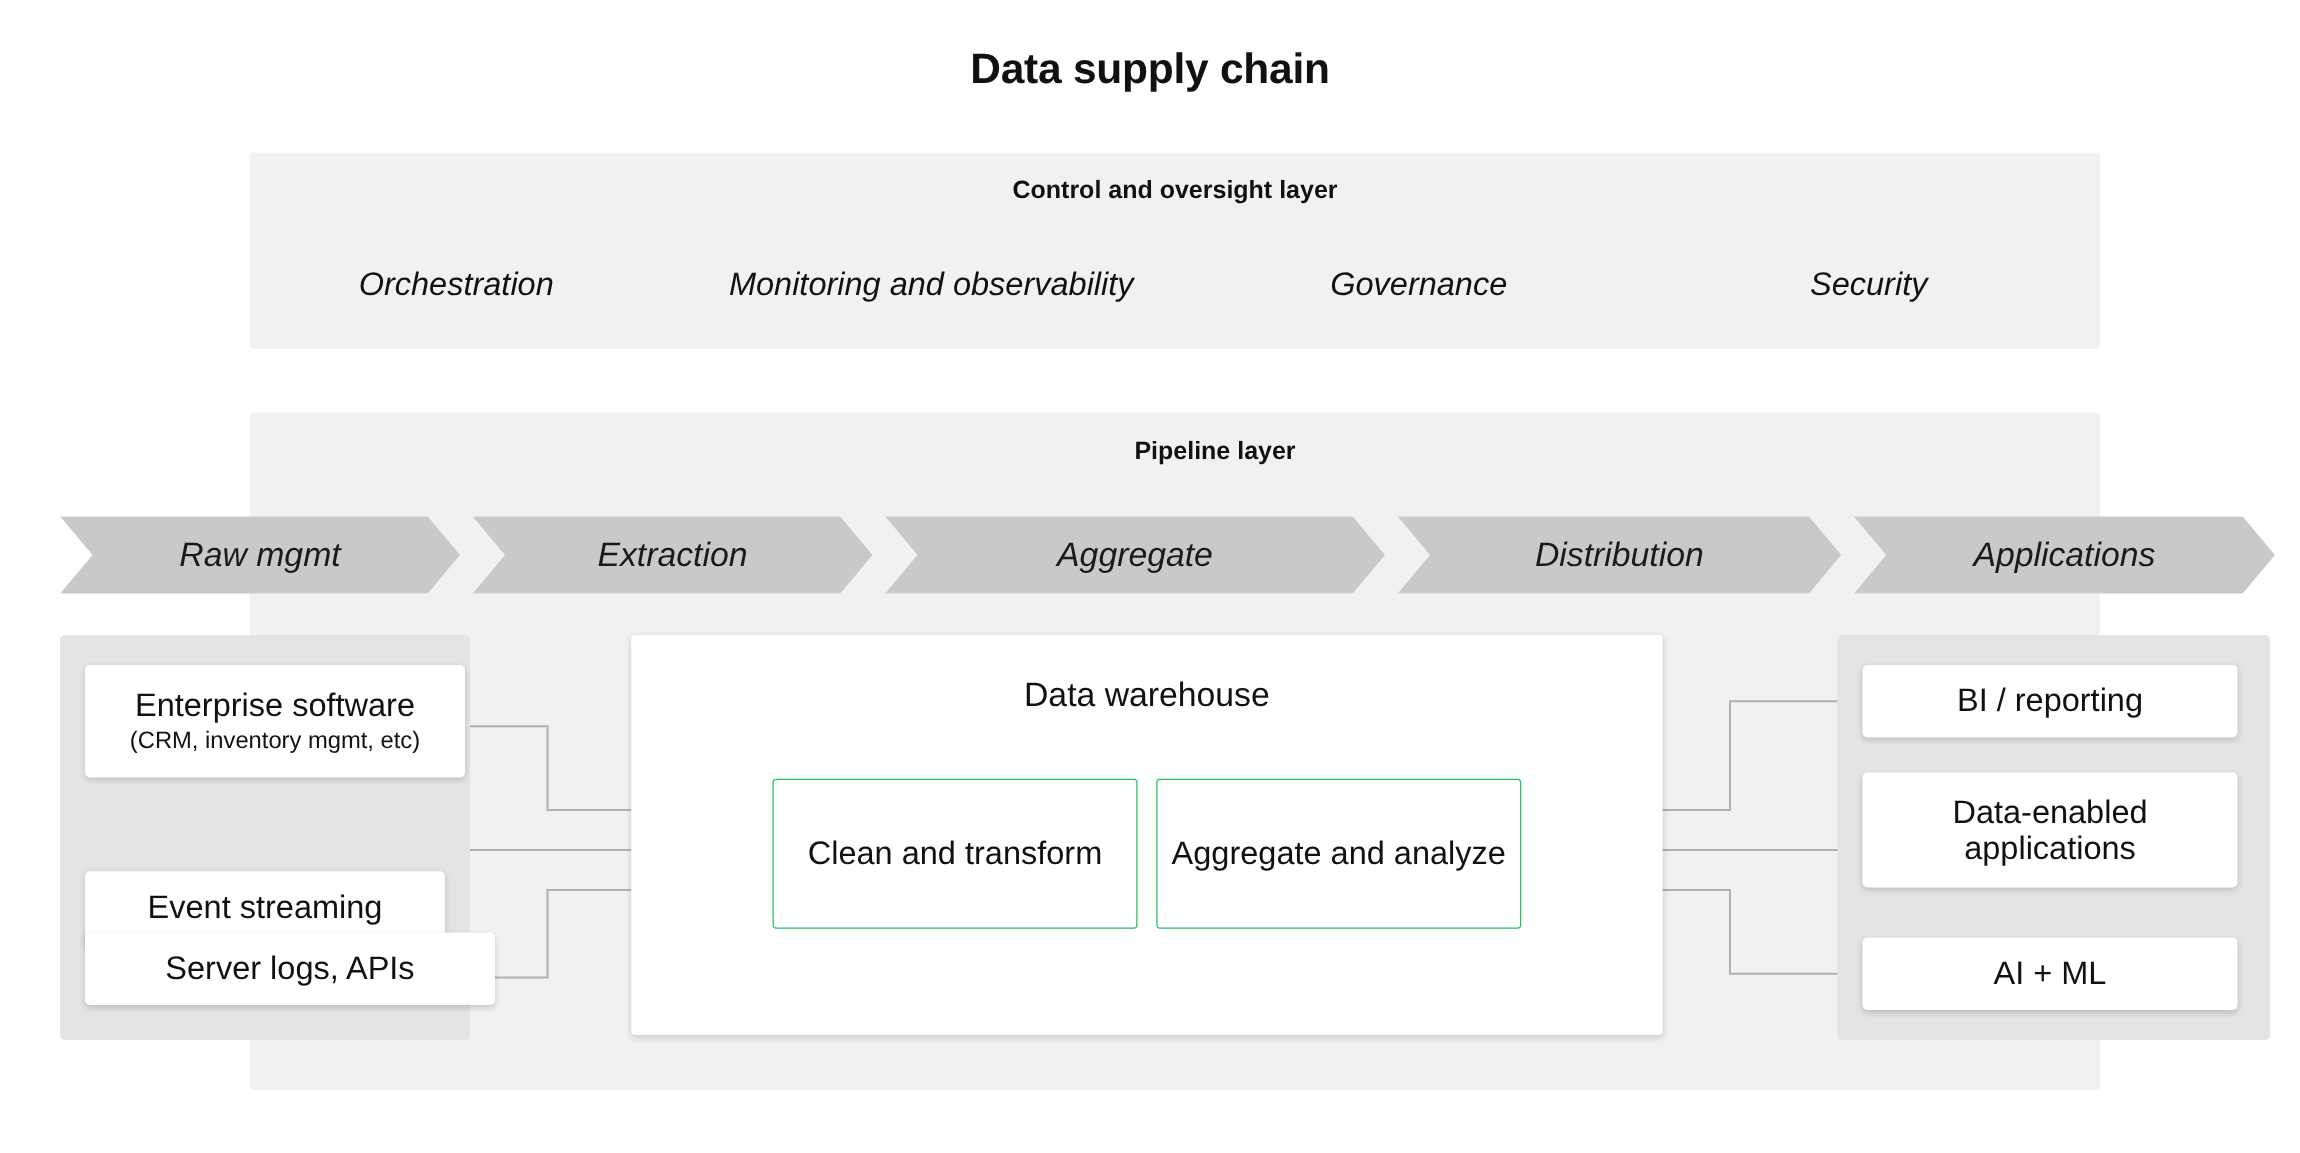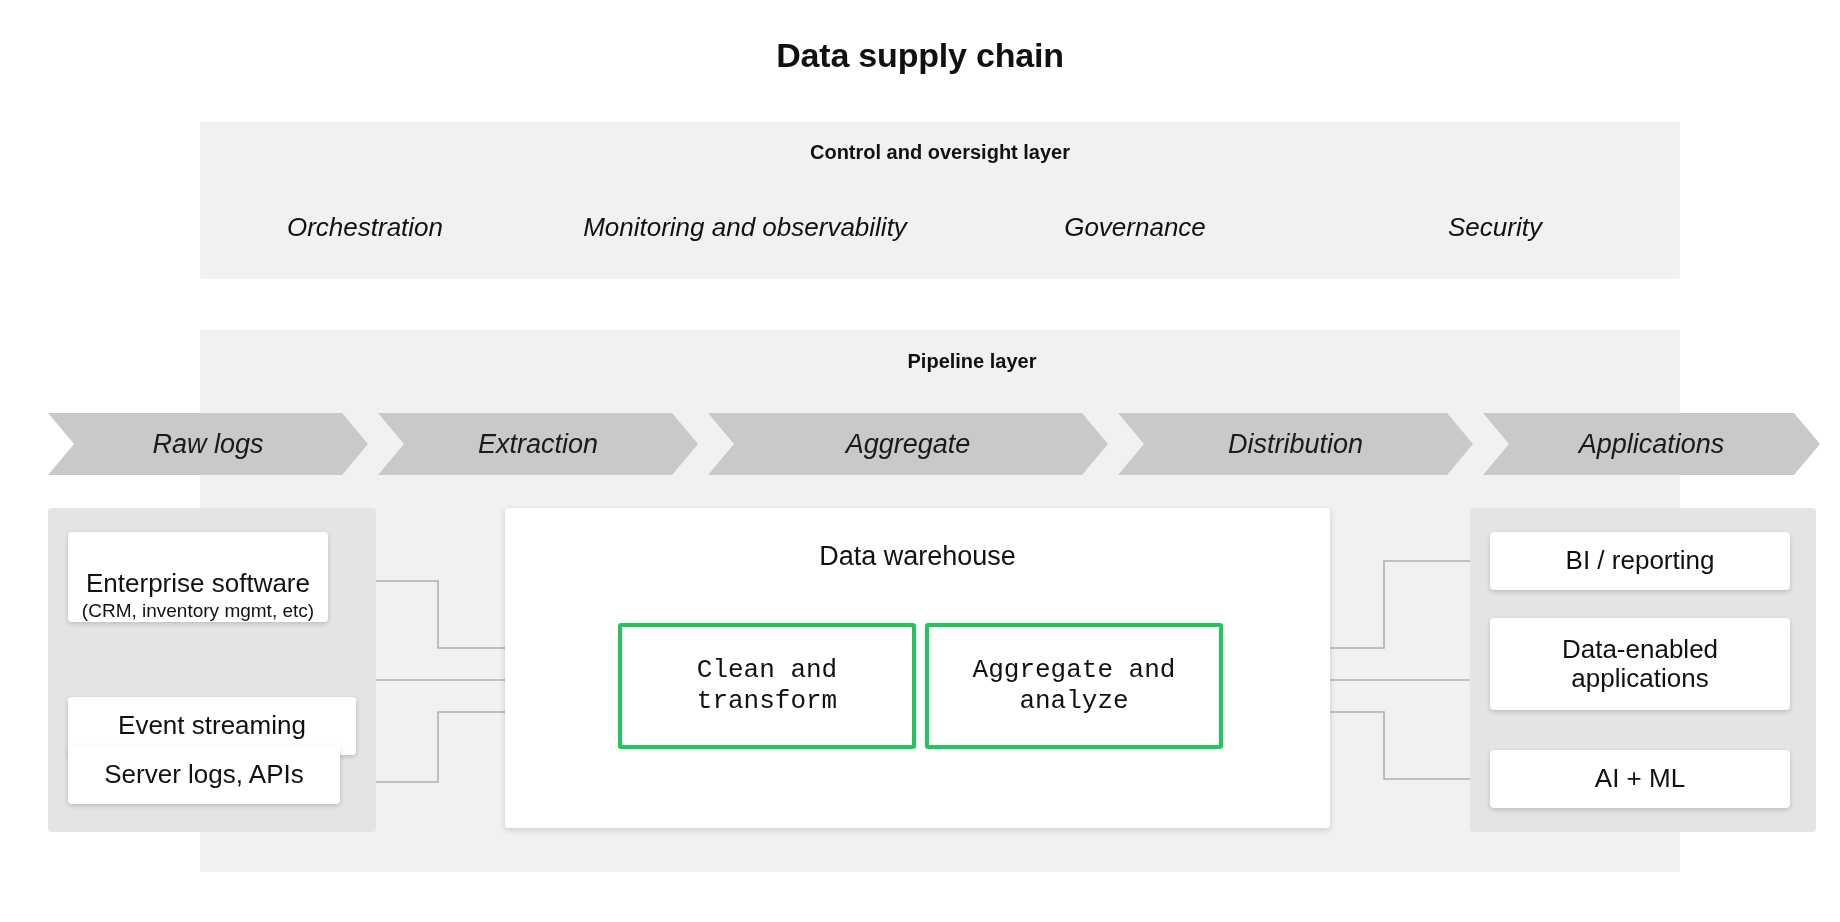--- a/index.html
+++ b/index.html
@@ -80,44 +80,44 @@
   .card{
     position:absolute;background:#ffffff;border-radius:4px;
     box-shadow:0 2px 5px rgba(0,0,0,0.17);
     display:flex;flex-direction:column;align-items:center;justify-content:center;
     text-align:center;
   }
   .card .main{font-size:26px;line-height:1.13;color:#111;}
   .card .sub{font-size:19px;line-height:1.15;color:#111;margin-top:2px;}
 
   
-  #src-0{left:68px;top:532px;width:260px;height:90px;justify-content:flex-end;}
+  #src-0{left:68px;top:532px;width:304px;height:90px;}
   #src-1{left:68px;top:658px;width:288px;height:58px;margin-top:39px;}
-  #src-2{left:68px;top:746px;width:272px;height:58px;}
+  #src-2{left:68px;top:746px;width:328px;height:58px;}
 
   
   #sink-0{left:1490px;top:532px;width:300px;height:58px;}
   #sink-1{left:1490px;top:618px;width:300px;height:92px;align-items:flex-end;}
   #sink-2{left:1490px;top:750px;width:300px;height:58px;}
 
   
   #warehouse{
     position:absolute;left:505px;top:508px;width:825px;height:320px;
     background:#ffffff;border-radius:3px;
     box-shadow:0 2px 6px rgba(0,0,0,0.16);
   }
   #warehouse-title{
     position:absolute;left:0;top:33px;width:100%;text-align:center;
     font-size:27px;color:#111;
   }
   .wh-box{
     position:absolute;top:115px;height:118px;
-    background:#ffffff;border:4px solid #22c55e;border-radius:3px;
+    background:#ffffff;border:1px solid #22c55e;border-radius:3px;
     display:flex;align-items:center;justify-content:center;text-align:center;
-    font-size:26px;line-height:1.2;color:#111;font-family:Liberation Mono, monospace;
+    font-size:26px;line-height:1.2;color:#111;
   }
   #wh-0{left:113px;width:290px;}
   #wh-1{left:420px;width:290px;}
 
   
   #wires{position:absolute;left:0;top:0;width:1840px;height:922px;pointer-events:none;}
 </style>
 </head>
 <body>
 
@@ -134,21 +134,21 @@
       <div class="control-item ci-3">Security</div>
     </div>
   </div>
 
   <div class="panel" id="pipeline-panel">
     <div class="panel-title" id="pipeline-title">Pipeline layer</div>
   </div>
 
   <div id="chevron-band">
     <div class="chev first" style="left:0px;width:320px;">
-        <span>Raw logs</span>
+        <span>Raw mgmt</span>
       </div>
     <div class="chev mid" style="left:330px;width:320px;">
         <span>Extraction</span>
       </div>
     <div class="chev mid" style="left:660px;width:400px;">
         <span>Aggregate</span>
       </div>
     <div class="chev mid" style="left:1070px;width:355px;">
         <span>Distribution</span>
       </div>

